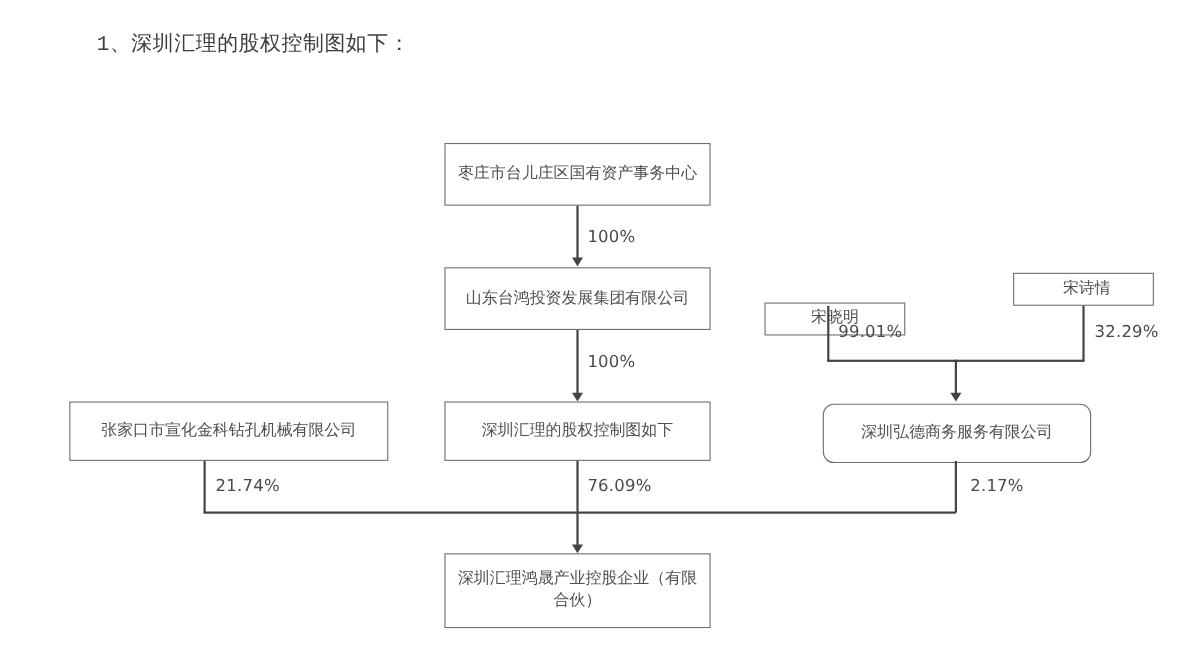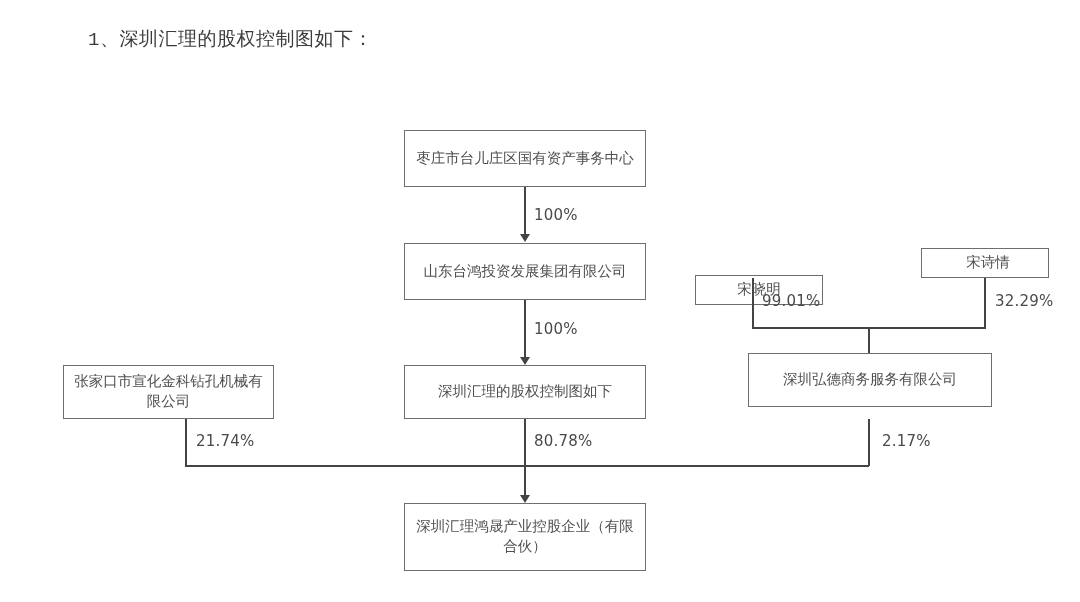--- a/index.html
+++ b/index.html
@@ -101,39 +101,39 @@
   </div>
 
   <div class="edge v" style="left:752px; top:278px; height:50px;"></div>
   <div class="edge v" style="left:984px; top:278px; height:50px;"></div>
   <div class="edge h" style="left:752px; top:327px; width:234px;"></div>
   <div class="edge v" style="left:868px; top:327px; height:31px;"></div>
   <div class="arrow" style="left:864px; top:357px;"></div>
   <div class="pct" style="left:762px; top:292px;">99.01%</div>
   <div class="pct" style="left:995px; top:292px;">32.29%</div>
 
-  <div class="node" style="left:63px; top:365px; width:211px; height:54px;align-items:center;">
+  <div class="node" style="left:63px; top:365px; width:290px; height:54px;align-items:center;">
     <span>张家口市宣化金科钻孔机械有限公司</span>
   </div>
 
   <div class="node" style="left:404px; top:365px; width:242px; height:54px;">
     <span>深圳汇理的股权控制图如下</span>
   </div>
 
-  <div class="node" style="left:748px; top:353px; width:244px; height:54px;">
+  <div class="node" style="left:748px; top:367px; width:244px; height:54px;border-radius:10px;">
     <span>深圳弘德商务服务有限公司</span>
   </div>
 
   <div class="edge v" style="left:185px; top:419px; height:47px;"></div>
   <div class="edge v" style="left:868px; top:419px; height:47px;"></div>
   <div class="edge h" style="left:185px; top:465px; width:684px;"></div>
   <div class="edge v" style="left:524px; top:419px; height:78px;"></div>
   <div class="arrow" style="left:520px; top:495px;"></div>
 
   <div class="pct" style="left:196px; top:432px;">21.74%</div>
-  <div class="pct" style="left:534px; top:432px;">80.78%</div>
+  <div class="pct" style="left:534px; top:432px;">76.09%</div>
   <div class="pct" style="left:882px; top:432px;">2.17%</div>
 
   <div class="node" style="left:404px; top:503px; width:242px; height:68px;">
     <span>深圳汇理鸿晟产业控股企业（有限合伙）</span>
   </div>
 
 </div>
 
 </body></html>

